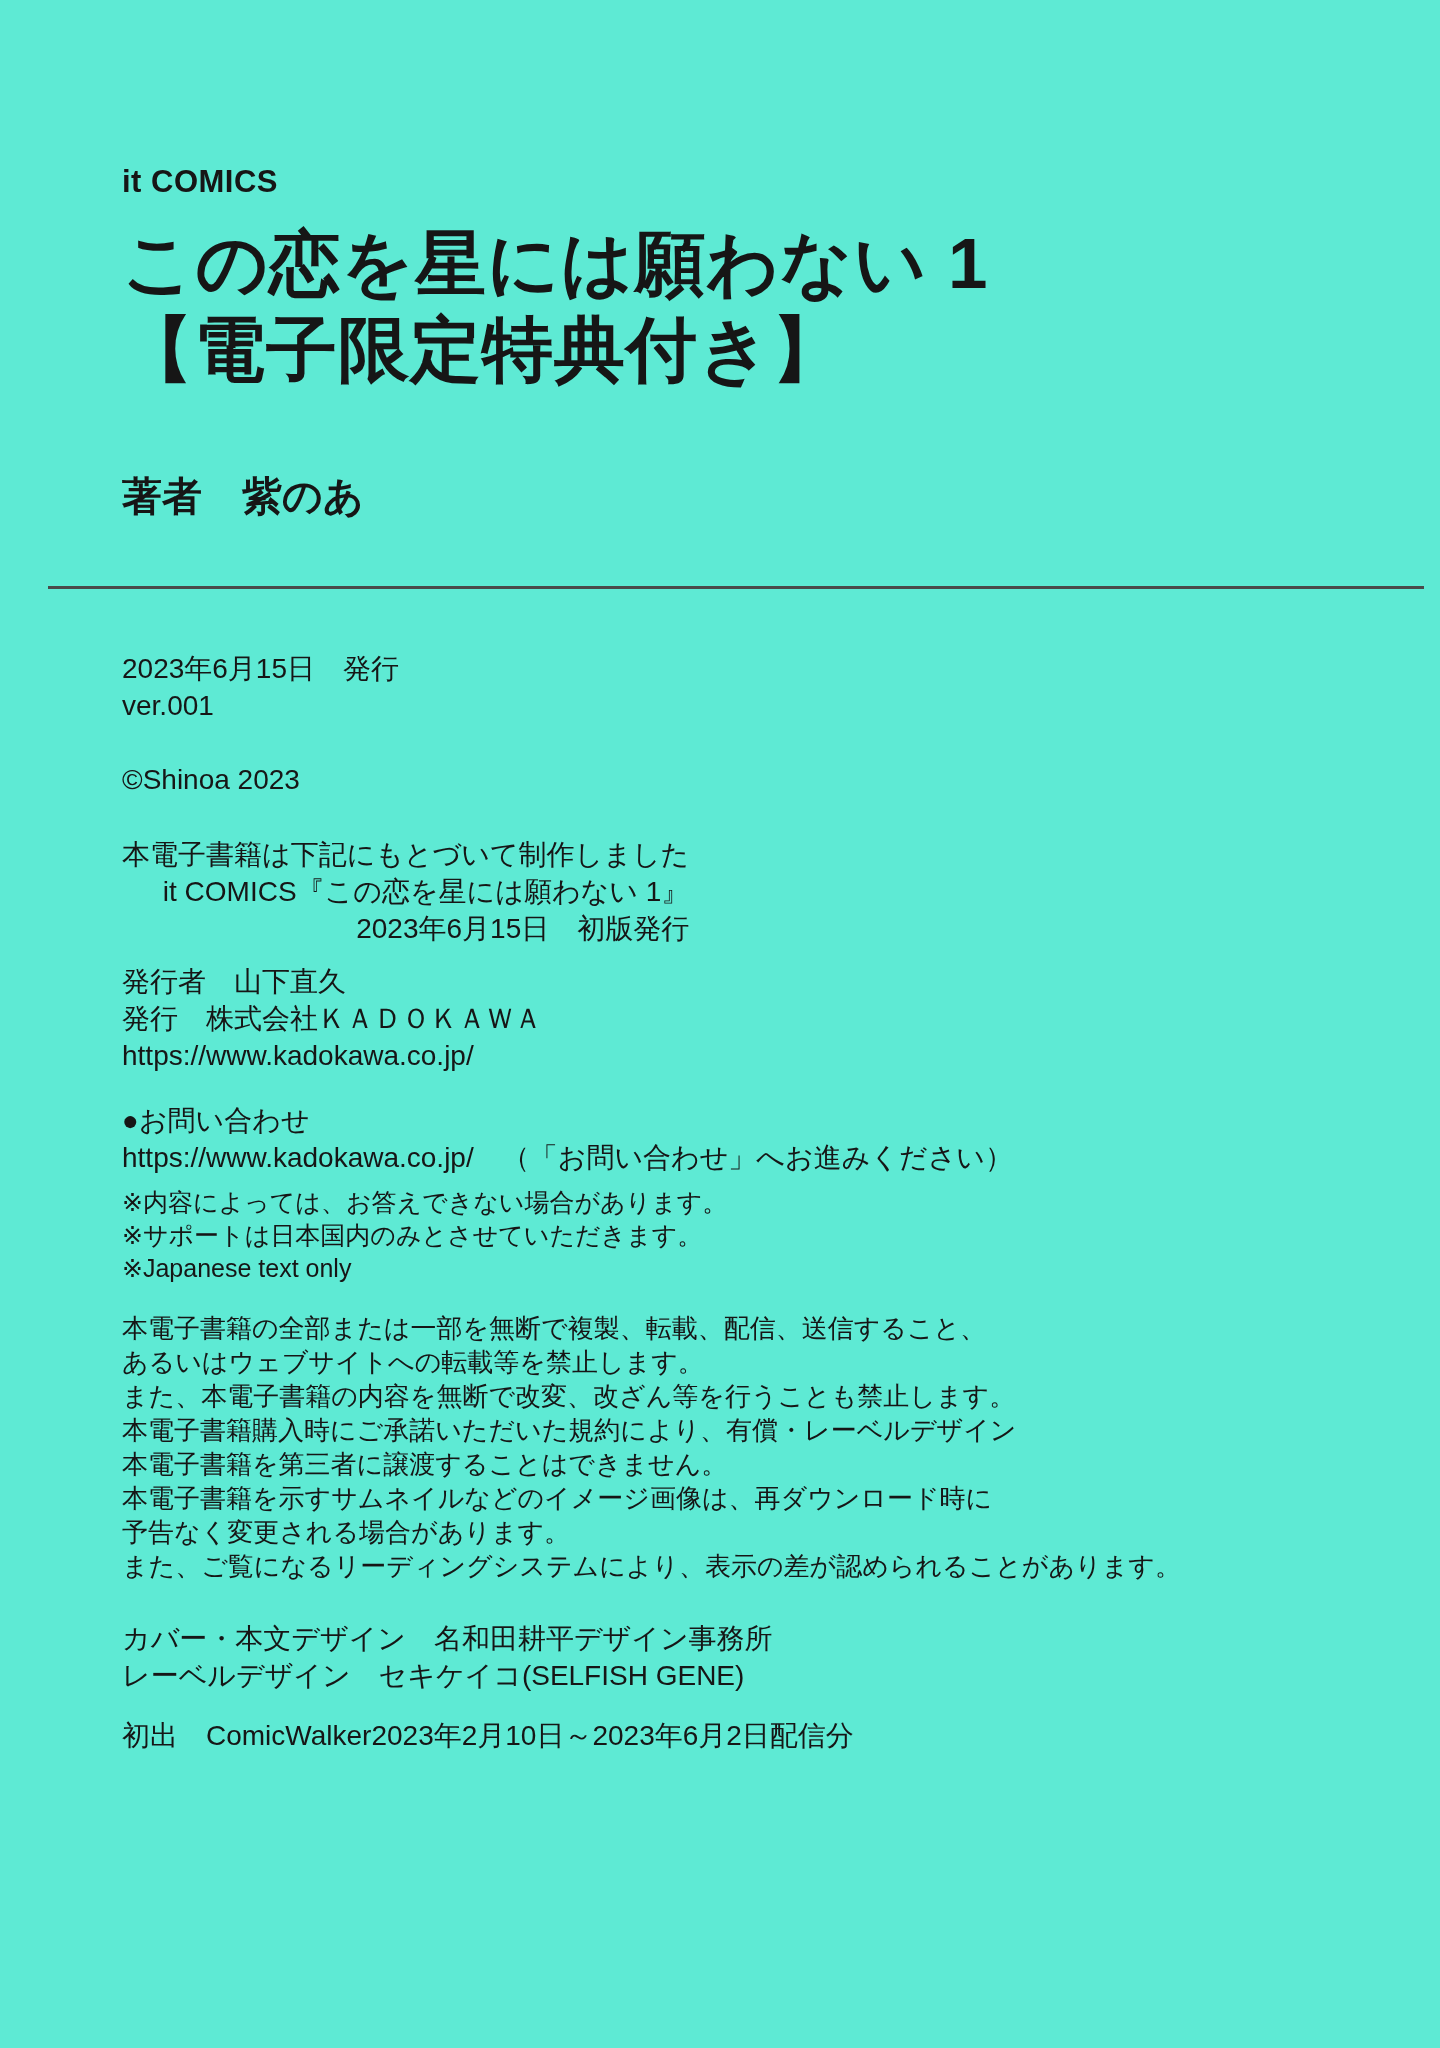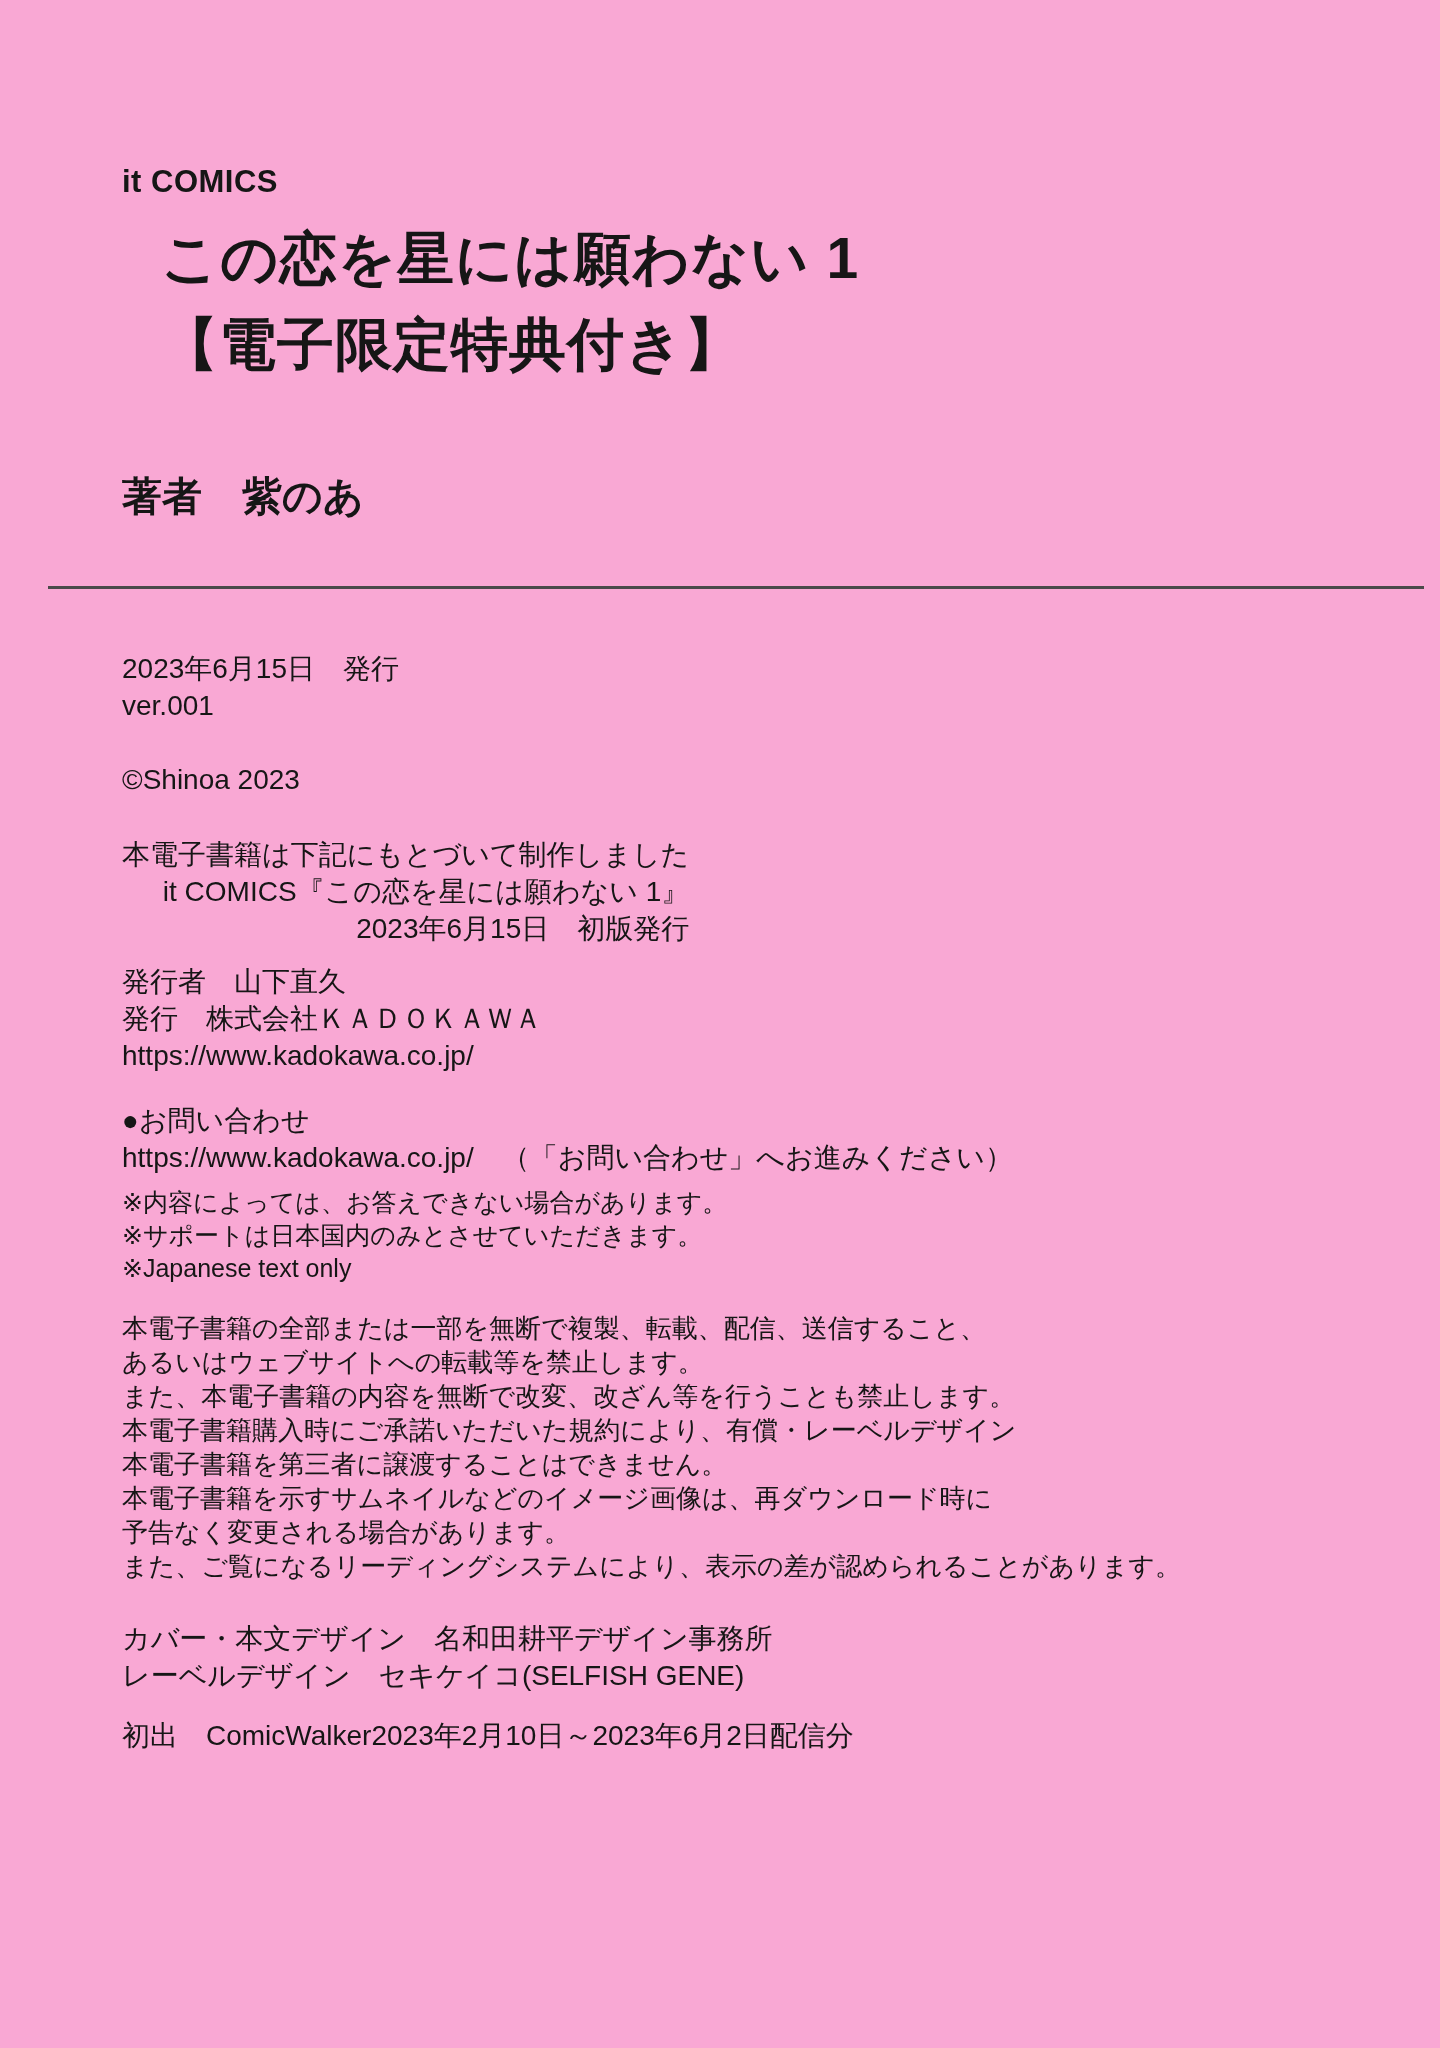--- a/index.html
+++ b/index.html
@@ -5,43 +5,42 @@
   html, body {
     margin: 0;
     padding: 0;
     background: #e8e8e8;
   }
   .page {
     position: relative;
     width: 1440px;
     height: 2048px;
     margin: 0 auto;
-    background: #f9a8d4;
+    background: #5eead4;
     color: #161616;
     font-family: "Liberation Sans", "DejaVu Sans", sans-serif;
     overflow: hidden;
   }
   .abs {
     position: absolute;
     left: 122px;
     white-space: nowrap;
   }
   .imprint {
     top: 164px;
     font-size: 31px;
     font-weight: 600;
     letter-spacing: 0.5px;
   }
   .book-title {
-    top: 215px;
-    font-size: 57px;
+    top: 221px;
+    font-size: 71px;
     font-weight: 700;
     line-height: 86px;
     letter-spacing: 1px;
-    margin-left: 39px;
   }
   .author {
     top: 469px;
     font-size: 40px;
     font-weight: 700;
   }
   .rule {
     position: absolute;
     top: 586px;
     left: 48px;

